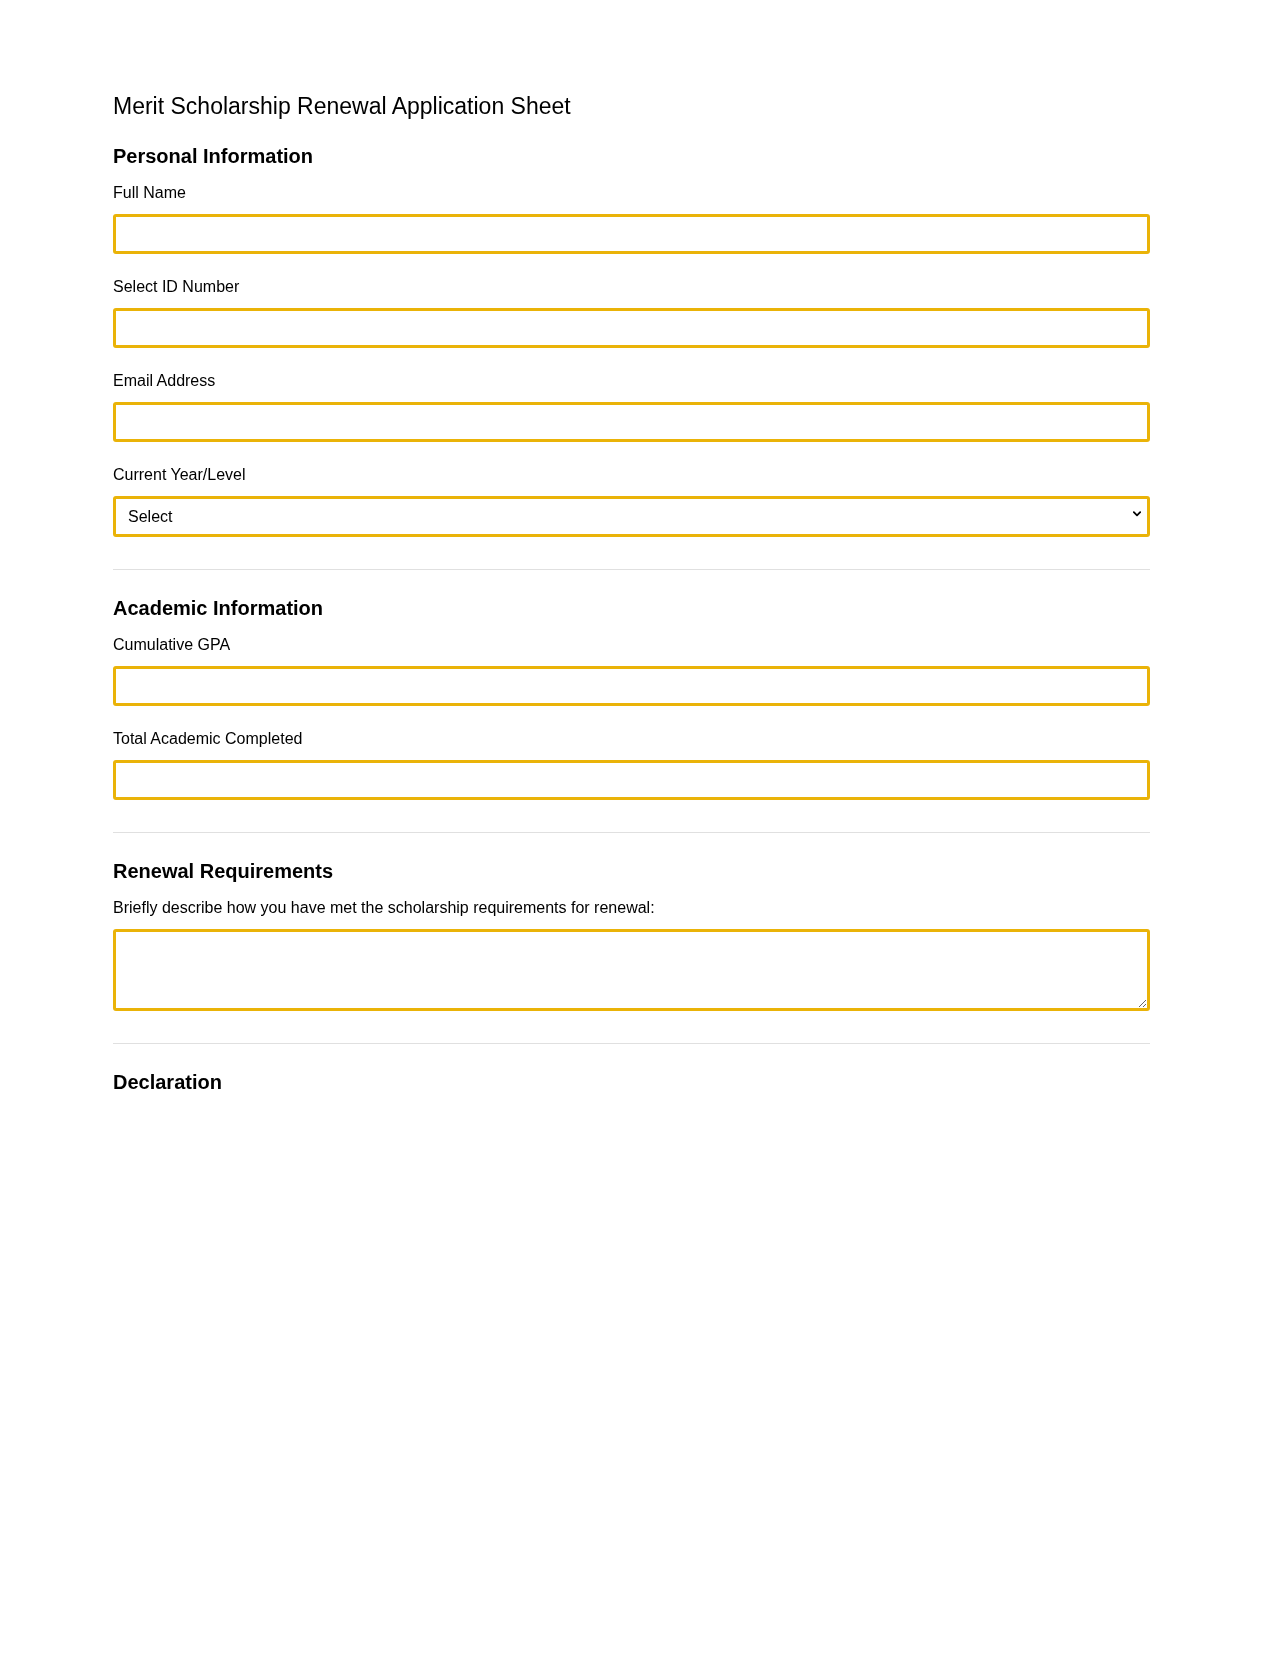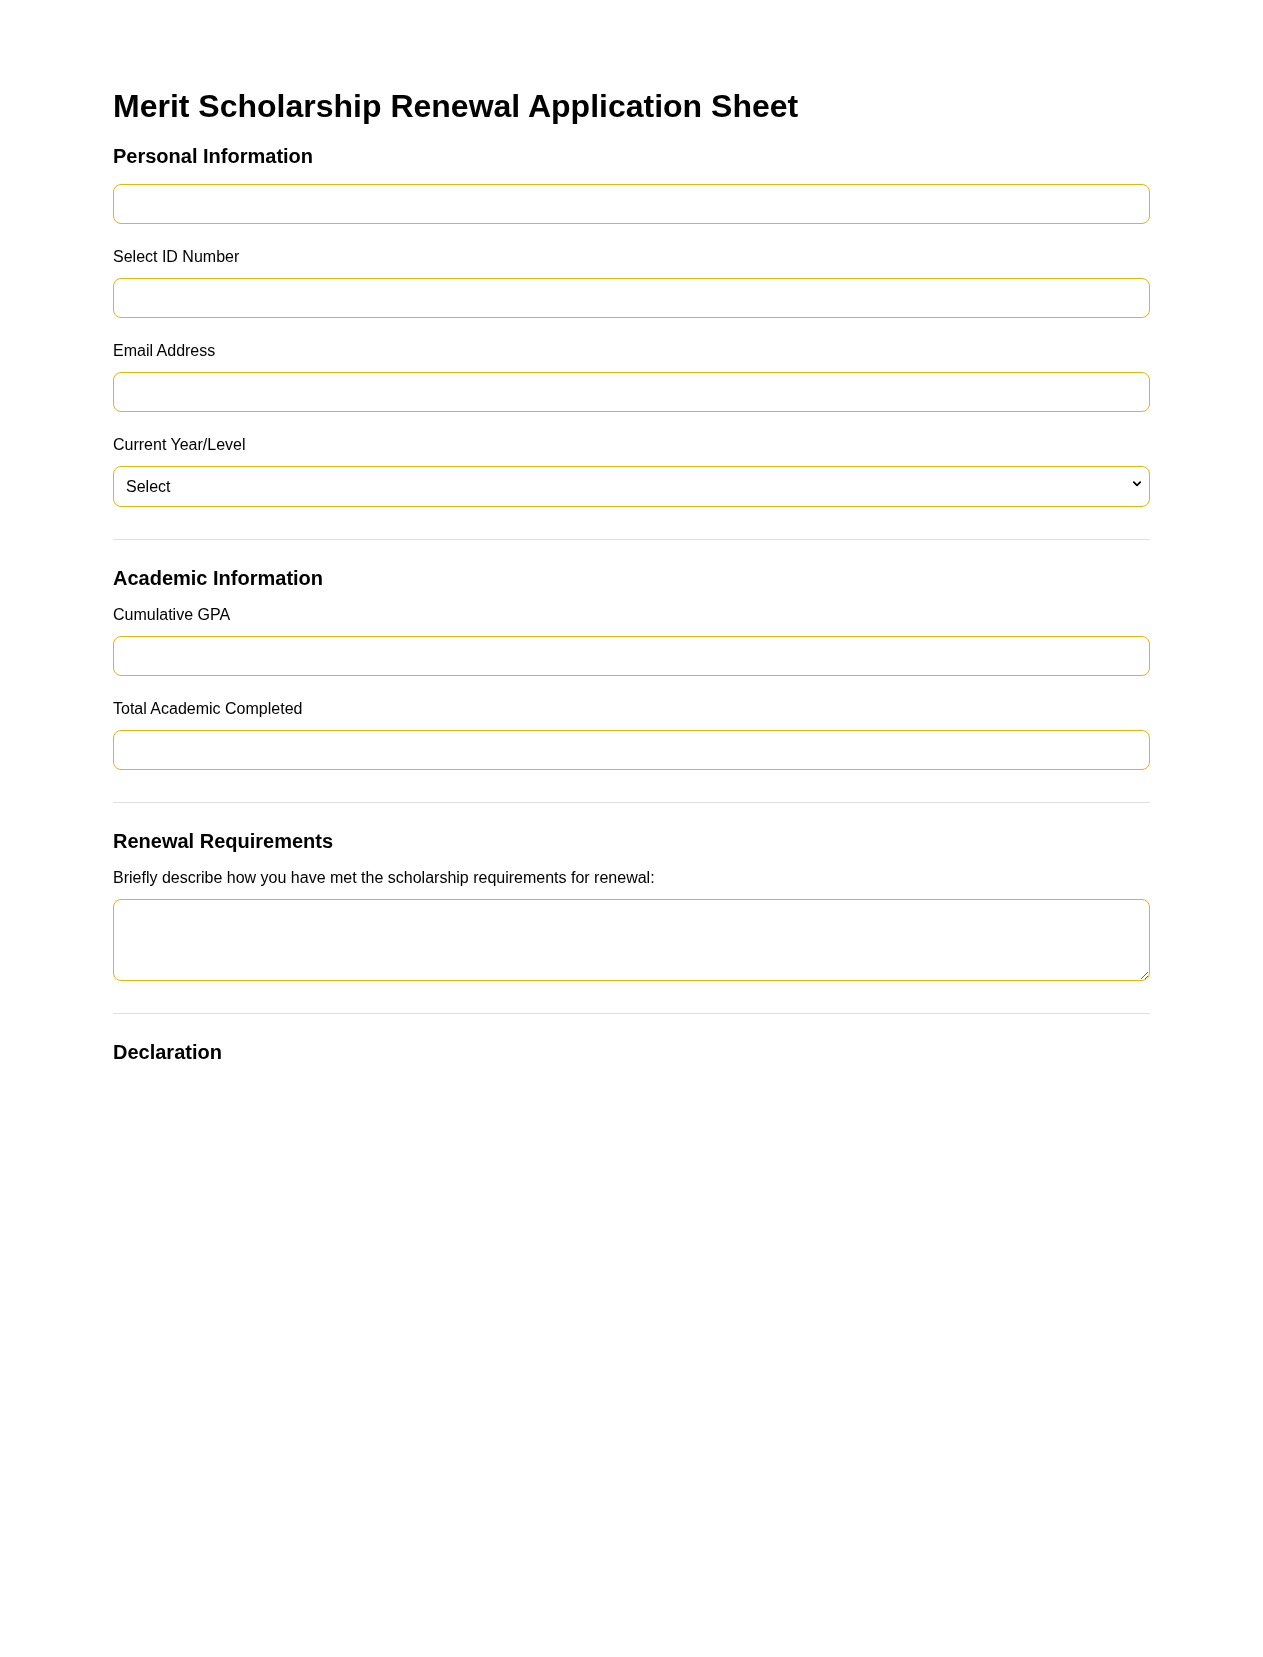--- a/index.html
+++ b/index.html
@@ -22,22 +22,22 @@
       height: 1297px;
       overflow: hidden;
     }
     .container {
       position: absolute;
       left: 113px;
       top: 88px;
       width: 1037px;
     }
     h1 {
-      font-size: 32px;
-      font-weight: bold;
+      font-size: 23px;
+      font-weight: normal;
       margin: 0 0 18px 0;
       line-height: 36px;
       letter-spacing: 0px;
     }
     h2 {
       font-size: 20px;
       font-weight: bold;
       margin: 0 0 14px 0;
       line-height: 28px;
     }
@@ -47,22 +47,22 @@
     label {
       display: block;
       font-size: 16px;
       line-height: 18px;
       margin-bottom: 12px;
     }
     input[type="text"], select, textarea {
       display: block;
       box-sizing: border-box;
       width: 1037px;
-      border: 1px solid #eab308;
-      border-radius: 8px;
+      border: 3px solid #eab308;
+      border-radius: 3px;
       background: #fff;
       font-family: "Liberation Sans", sans-serif;
       font-size: 16px;
       padding: 0 12px;
       margin: 0;
       outline: none;
       color: #000;
     }
     input[type="text"] {
       height: 40px;
@@ -103,20 +103,21 @@
 <body>
 
 <div class="viewport">
   <div class="container">
     <h1>Merit Scholarship Renewal Application Sheet</h1>
 
     <section>
       <h2>Personal Information</h2>
 
       <div class="field">
+        <label>Full Name</label>
         <input type="text" placeholder="" style="">
       </div>
 
       <div class="field">
         <label>Select ID Number</label>
         <input type="text" placeholder="" style="">
       </div>
 
       <div class="field">
         <label>Email Address</label>

